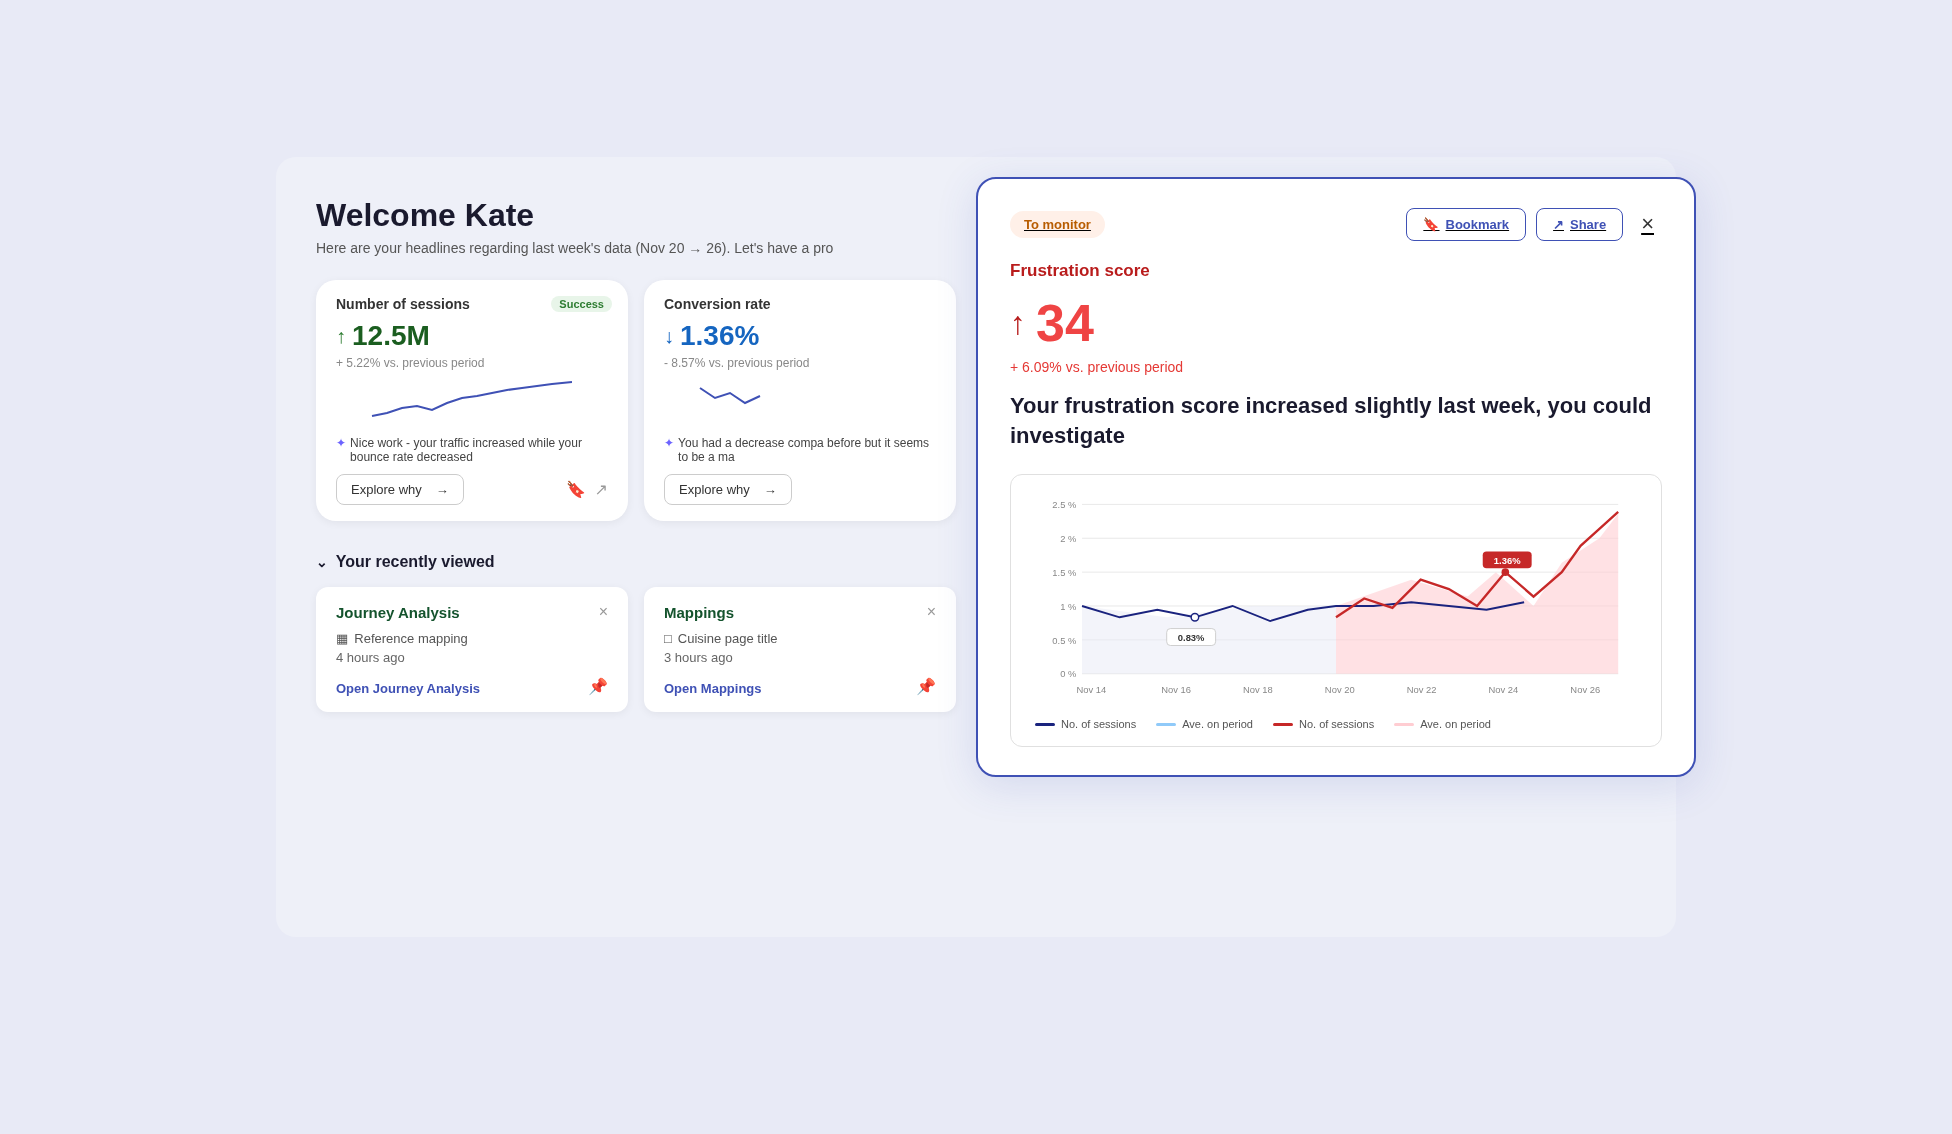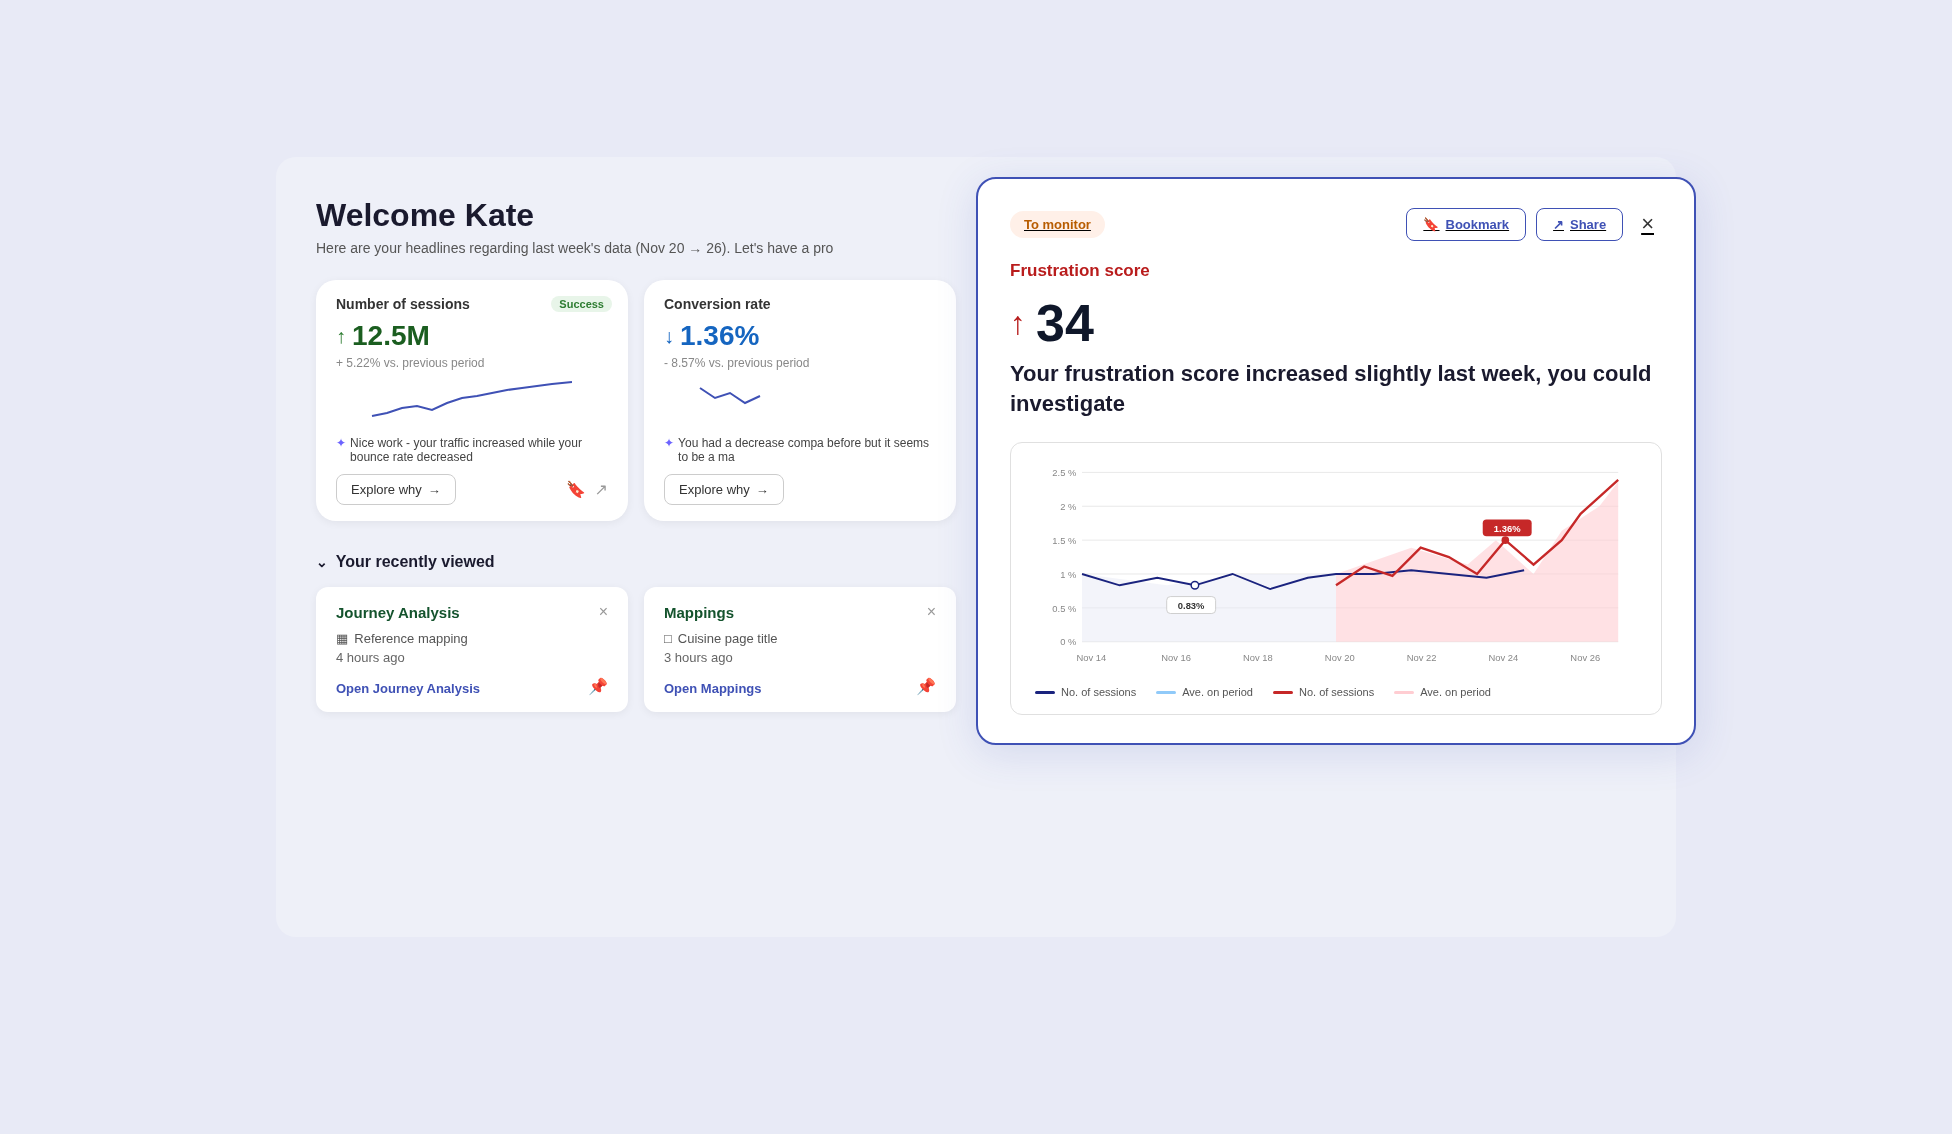--- a/index.html
+++ b/index.html
@@ -105,21 +105,21 @@
       border: 1.5px solid #ccc;
       background: white;
       border-radius: 8px;
       padding: 7px 14px;
       font-size: 13px;
       font-weight: 500;
       color: #333;
       cursor: pointer;
       display: inline-flex;
       align-items: center;
-      gap: 6px;
+      gap: 14px;
     }
     .card-actions {
       display: flex;
       justify-content: space-between;
       align-items: center;
       margin-top: 10px;
     }
     .card-icon-actions {
       display: flex;
       gap: 8px;
@@ -255,21 +255,21 @@
     .frustration-score-row {
       display: flex;
       align-items: center;
       gap: 10px;
       margin-bottom: 6px;
     }
     .score-arrow { color: #b71c1c; font-size: 32px; }
     .score-number {
       font-size: 52px;
       font-weight: 800;
-      color: #0f172a;
+      color: #ef4444;
     }
     .score-vs {
       font-size: 14px;
       color: #e53935;
       margin-bottom: 16px;
     }
     .insight-text {
       font-size: 22px;
       font-weight: 800;
       color: #1a1a2e;
@@ -436,20 +436,21 @@
         </button>
         <button class="close-btn">×</button>
       </div>
     </div>
 
     <div class="frustration-label">Frustration score</div>
     <div class="frustration-score-row">
       <span class="score-arrow">↑</span>
       <span class="score-number">34</span>
     </div>
+    <div class="score-vs">+ 6.09% vs. previous period</div>
     <div class="insight-text">Your frustration score increased slightly last week, you could investigate</div>
 
     <div class="chart-container">
       <svg class="chart-svg-area" viewBox="0 0 640 220">
 
         <line x1="50" y1="10" x2="620" y2="10" stroke="#e8e8e8" stroke-width="1"></line>
         <line x1="50" y1="46" x2="620" y2="46" stroke="#e8e8e8" stroke-width="1"></line>
         <line x1="50" y1="82" x2="620" y2="82" stroke="#e8e8e8" stroke-width="1"></line>
         <line x1="50" y1="118" x2="620" y2="118" stroke="#e8e8e8" stroke-width="1"></line>
         <line x1="50" y1="154" x2="620" y2="154" stroke="#e8e8e8" stroke-width="1"></line>

